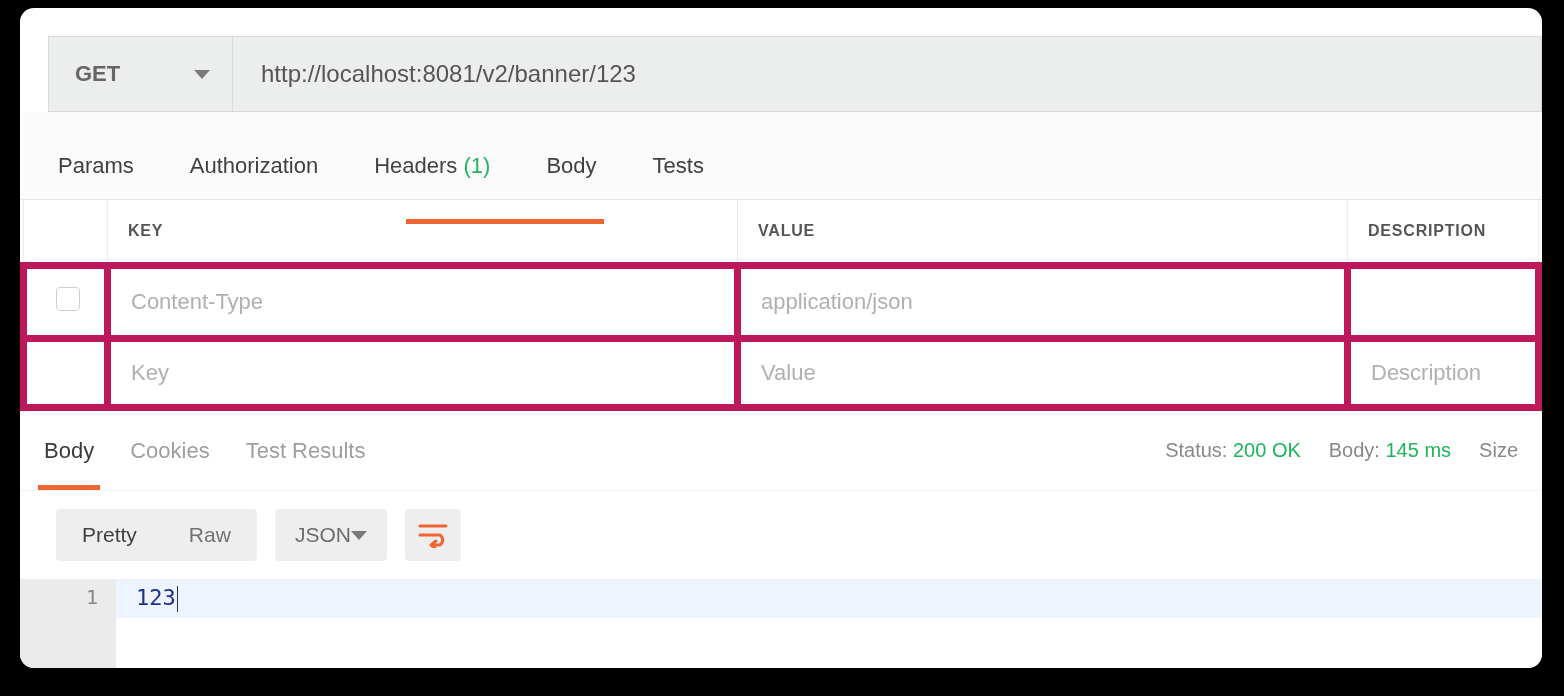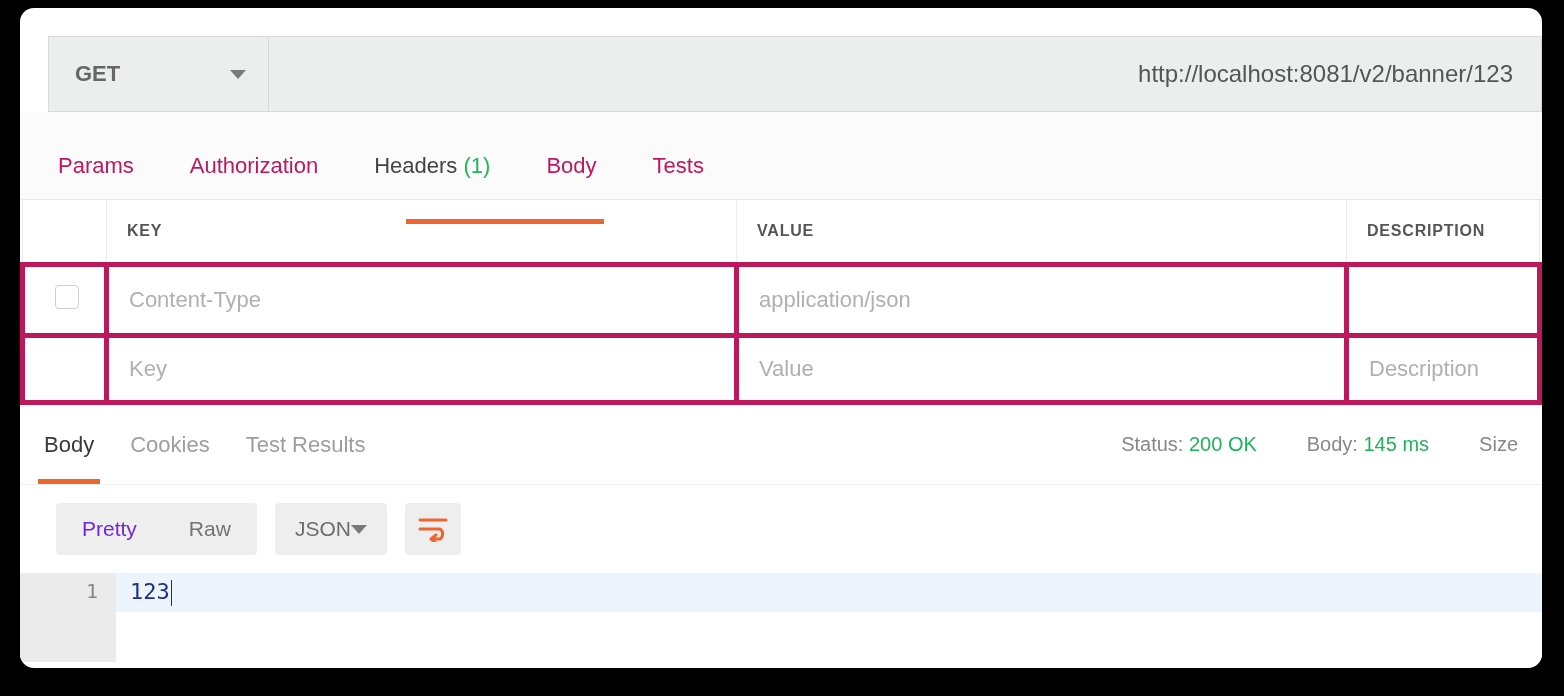--- a/index.html
+++ b/index.html
@@ -27,60 +27,59 @@
     align-items: stretch;
     margin: 28px 0 0 28px;
     border: 1px solid #d9d9d9;
     background: #eceded;
     height: 76px;
   }
   .method-select {
     display: flex;
     align-items: center;
     justify-content: space-between;
-    width: 220px;
+    width: 184px;
     padding: 0 22px 0 26px;
     border-right: 1px solid #d9d9d9;
     cursor: pointer;
   }
   .method-label {
     font-size: 22px;
     font-weight: 600;
     color: #666;
   }
   .caret-down {
     width: 0; height: 0;
     border-left: 8px solid transparent;
     border-right: 8px solid transparent;
     border-top: 9px solid #7a7a7a;
   }
   .url-field {
     flex: 1;
     display: flex;
     align-items: center;
     padding: 16px 28px;
-    justify-content: flex-end;
   }
   .url-text {
     font-size: 24px;
     color: #555;
   }
   
   .req-tabs {
     display: flex;
     align-items: flex-end;
     gap: 56px;
     padding: 34px 0 0 38px;
     height: 88px;
     border-bottom: 1px solid #e6e6e6;
     background: #fbfbfb;
   }
   .req-tab {
     font-size: 22px;
-    color: #be185d;
+    color: #404040;
     padding-bottom: 20px;
     cursor: pointer;
     white-space: nowrap;
   }
   .req-tab.active {
     color: #444;
   }
   .req-tab .count-green {
     color: #24b35f;
   }
@@ -108,21 +107,21 @@
     border-top: none;
     background: #fff;
   }
   .h-head th.chk-col { width: 84px; }
   .h-head th.key-col { width: 630px; }
   .h-head th.val-col { width: 610px; }
   .h-row td {
     font-size: 22px;
     color: #b0b0b0;
     padding: 18px 16px 18px 20px;
-    border: 5px solid #be185d;
+    border: 7px solid #be185d;
     background: #fff;
   }
   .h-row td.chk-cell {
     text-align: center;
   }
   .chk {
     display: inline-block;
     width: 24px; height: 24px;
     border: 1px solid #d0d0d0;
     border-radius: 4px;
@@ -154,21 +153,21 @@
   .resp-tab.active::after {
     content: "";
     position: absolute;
     left: -6px; right: -6px;
     bottom: -2px;
     height: 5px;
     background: #ef6532;
   }
   .resp-meta {
     display: flex;
-    gap: 50px;
+    gap: 28px;
     font-size: 20px;
     color: #888;
     align-items: baseline;
   }
   .resp-meta .green { color: #1fb45a; }
   
   .body-toolbar {
     display: flex;
     align-items: center;
     gap: 18px;
@@ -179,21 +178,21 @@
     border-radius: 4px;
     display: flex;
     align-items: center;
   }
   .seg-btn {
     font-size: 21px;
     color: #737373;
     padding: 14px 26px;
     cursor: pointer;
   }
-  .seg-btn.active { color: #6d28d9; }
+  .seg-btn.active { color: #404040; }
   .json-select {
     padding: 14px 20px;
     cursor: pointer;
   }
   .json-label { font-size: 21px; color: #6d6d6d; }
   .wrap-btn {
     width: 56px; height: 52px;
     justify-content: center;
     cursor: pointer;
   }
@@ -207,21 +206,21 @@
     background: #ebebeb;
     text-align: right;
     padding: 6px 18px 6px 0;
     font-size: 20px;
     color: #888;
     font-family: Menlo, Consolas, monospace;
   }
   .code-line-row {
     flex: 1;
     background: #eef4fd;
-    padding: 6px 14px;
+    padding: 6px 20px;
     font-size: 22px;
     font-family: Menlo, Consolas, monospace;
     color: #1d2f8e;
     position: relative;
   }
   .code-line-row .cursor {
     display: inline-block;
     width: 1px; height: 26px;
     background: #333;
     vertical-align: middle;

